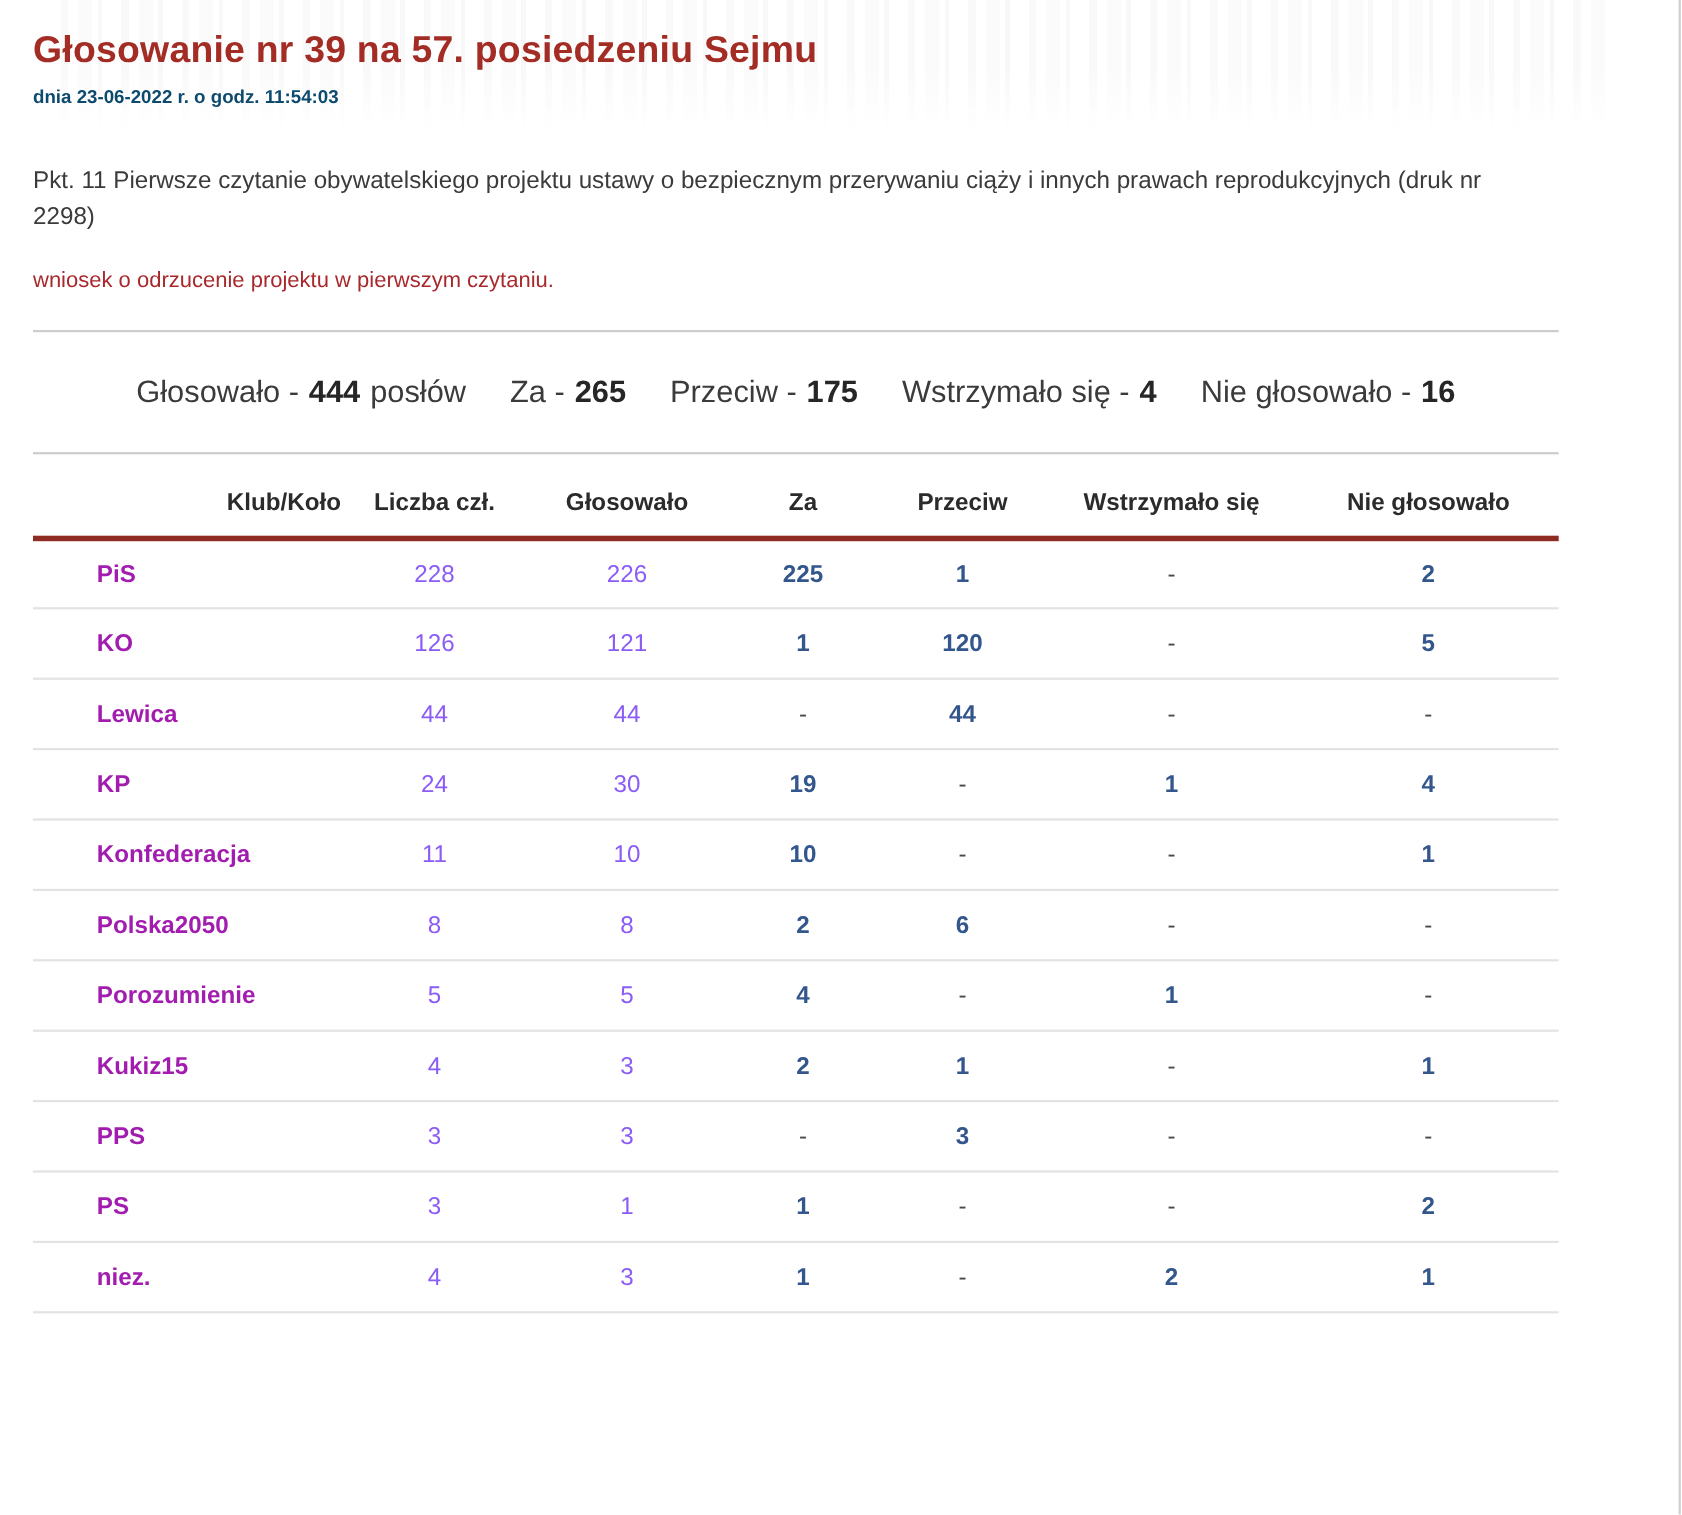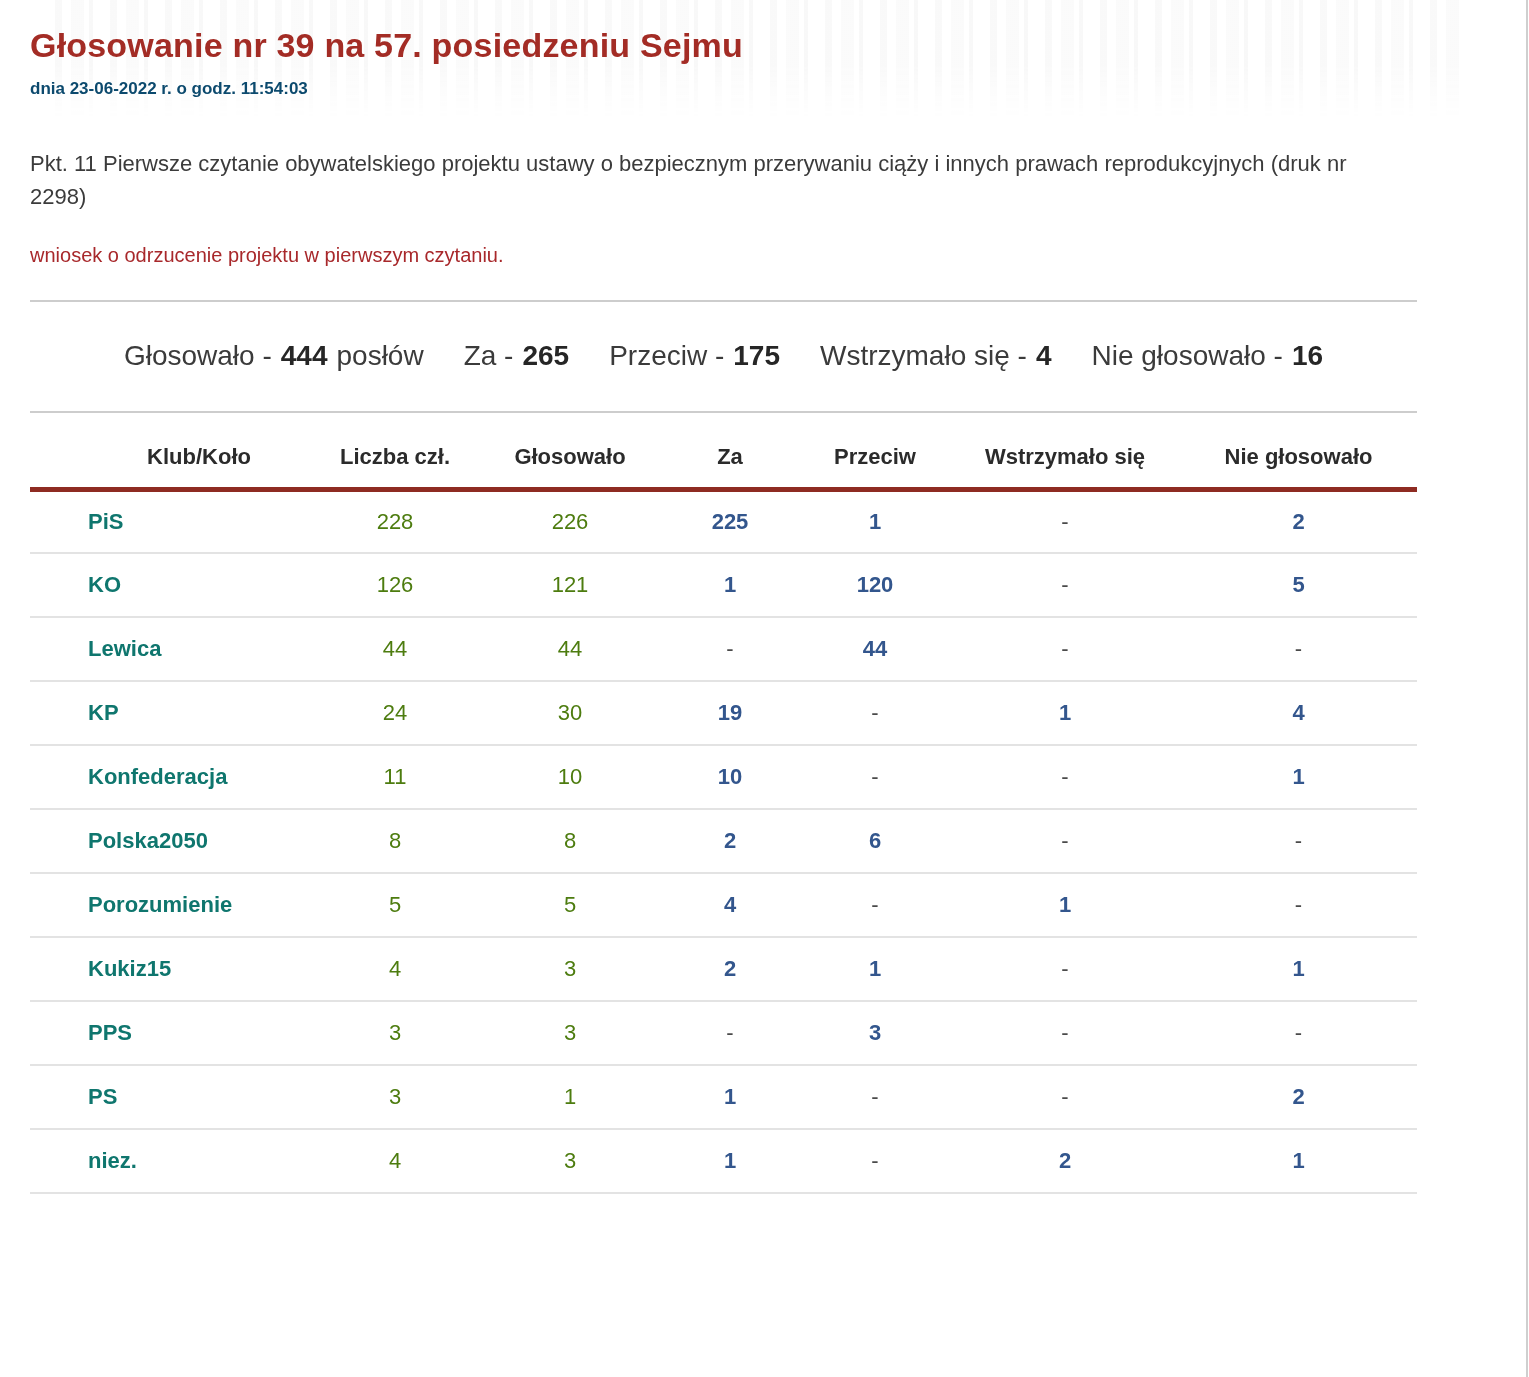--- a/index.html
+++ b/index.html
@@ -97,36 +97,36 @@
   }
   table.vote-table th {
     font-weight: bold;
     color: #2b2b2b;
     height: 62px;
     vertical-align: middle;
     border-bottom: 5px solid #8e2b22;
     text-align: center;
     padding: 0;
   }
-  table.vote-table th.col-club { text-align: center; padding-left: 58px; }
+  table.vote-table th.col-club { text-align: right; padding-left: 58px; }
   table.vote-table td {
     height: 64px;
     vertical-align: middle;
     text-align: center;
     border-bottom: 2px solid #e3e3e3;
     padding: 0;
   }
   table.vote-table td.club { text-align: left; padding-left: 58px; }
   td.club a {
-    color: #0f766e;
+    color: #a21caf;
     font-weight: bold;
     text-decoration: none;
     cursor: pointer;
   }
-  td.num { color: #4d7c0f; }
+  td.num { color: #8b5cf6; }
   td.dash { color: #4a4a4a; }
   td.vote a {
     color: #33568d;
     font-weight: bold;
     text-decoration: none;
     cursor: pointer;
   }
   .col-club { width: 280px; }
   .col-liczba { width: 170px; }
   .col-glos { width: 180px; }

